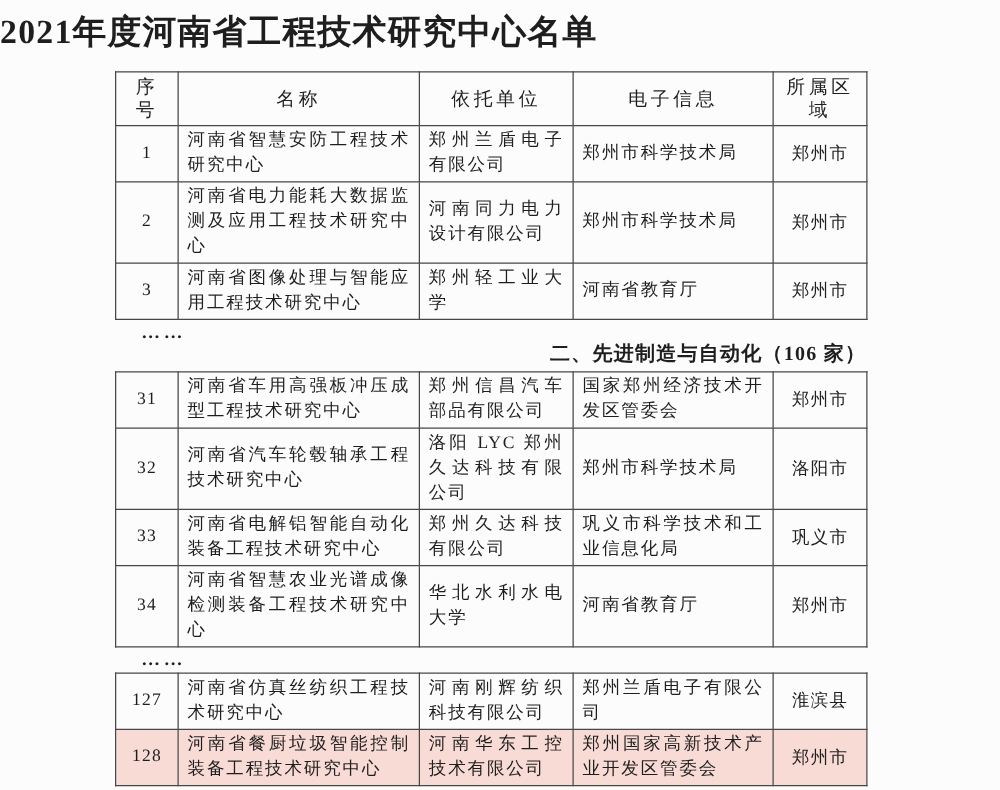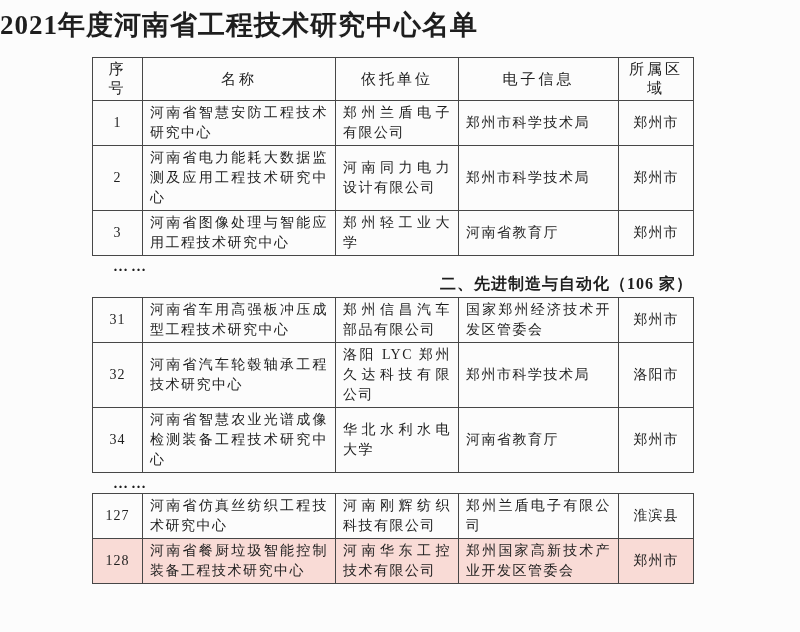--- a/index.html
+++ b/index.html
@@ -154,20 +154,27 @@
         <td class="cell-region">郑州市</td>
       </tr>
       <tr class="r2">
         <td class="cell-no">32</td>
         <td class="cell-name">河南省汽车轮毂轴承工程技术研究中心</td>
         <td class="cell-unit">洛阳 LYC 郑州久达科技有限公司</td>
         <td class="cell-dept">郑州市科学技术局</td>
         <td class="cell-region">洛阳市</td>
       </tr>
       <tr class="r2">
+        <td class="cell-no">33</td>
+        <td class="cell-name">河南省电解铝智能自动化装备工程技术研究中心</td>
+        <td class="cell-unit">郑州久达科技有限公司</td>
+        <td class="cell-dept">巩义市科学技术和工业信息化局</td>
+        <td class="cell-region">巩义市</td>
+      </tr>
+      <tr class="r2">
         <td class="cell-no">34</td>
         <td class="cell-name">河南省智慧农业光谱成像检测装备工程技术研究中心</td>
         <td class="cell-unit">华北水利水电大学</td>
         <td class="cell-dept">河南省教育厅</td>
         <td class="cell-region">郑州市</td>
       </tr>
     </tbody>
   </table>
 
   <div class="ellipsis">……</div>

